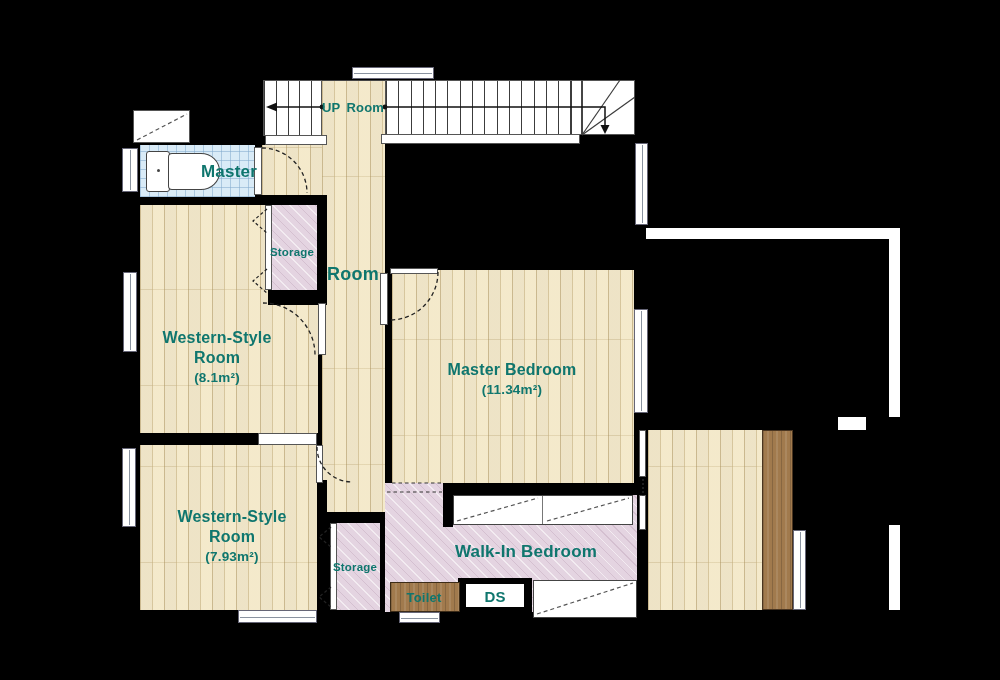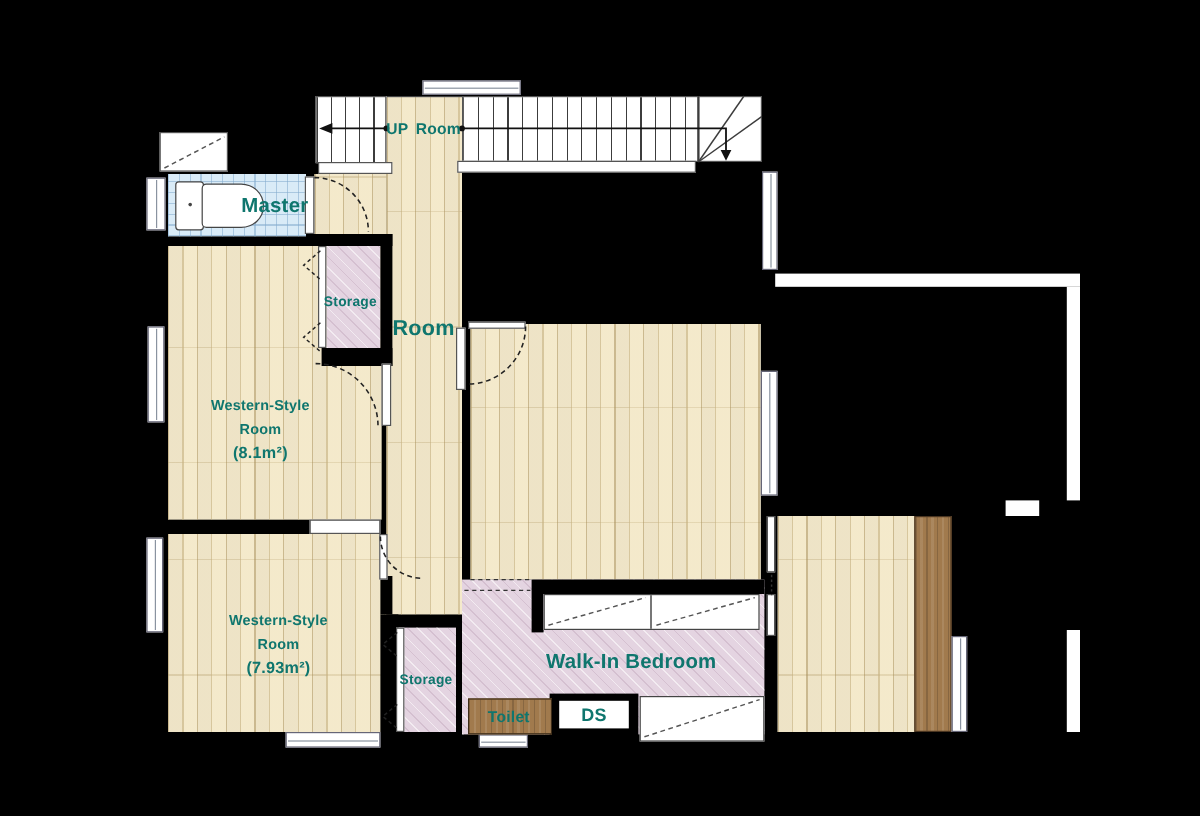--- a/index.html
+++ b/index.html
@@ -30,21 +30,21 @@
   .treads-l{background-image:repeating-linear-gradient(90deg,#3c3c3c 0 1px,transparent 1px 11.8px);}
   .treads-r{background-image:repeating-linear-gradient(90deg,#3c3c3c 0 1px,transparent 1px 12.3px);}
   .win{background:#fff;border:1px solid #667;z-index:3;}
   .win-v:after{content:"";position:absolute;left:50%;top:1px;bottom:1px;width:1px;background:#8a93a0;}
   .win-h:after{content:"";position:absolute;top:50%;left:1px;right:1px;height:1px;background:#8a93a0;}
   .leaf{background:#fff;border:1px solid #555;z-index:3;}
   svg.overlay{position:absolute;left:0;top:0;z-index:4;pointer-events:none;}
   
   .lbl{position:absolute;z-index:5;transform:translate(-50%,-50%);text-align:center;
        font-weight:700;white-space:nowrap;letter-spacing:.2px;color:#0f766e;}
-  .room-name{font-size:12px;line-height:20px;}
+  .room-name{font-size:16px;line-height:20px;}
   .room-area{font-size:13.5px;line-height:19px;}
   .big{font-size:18px;}
   .mid{font-size:17px;}
   .small{font-size:11.5px;}
   .updown{display:flex;gap:6px;font-size:13px;}
 </style>
 </head>
 <body>
 
 <div class="canvas">
@@ -166,19 +166,23 @@
     <div class="room-name">Room</div>
     <div class="room-area">(8.1m²)</div>
   </div>
 
   <div class="lbl" style="left:232px;top:536px;">
     <div class="room-name">Western-Style</div>
     <div class="room-name">Room</div>
     <div class="room-area">(7.93m²)</div>
   </div>
 
+  <div class="lbl" style="left:512px;top:379px;">
+    <div class="room-name">Master Bedroom</div>
+    <div class="room-area">(11.34m²)</div>
+  </div>
 
   <div class="lbl mid" style="left:526px;top:552px;">Walk-In Bedroom</div>
   <div class="lbl" style="left:424px;top:597px;font-size:13px;">Toilet</div>
   <div class="lbl" style="left:495px;top:596px;font-size:15px;">DS</div>
 
 
 </div>
 
 </body></html>

